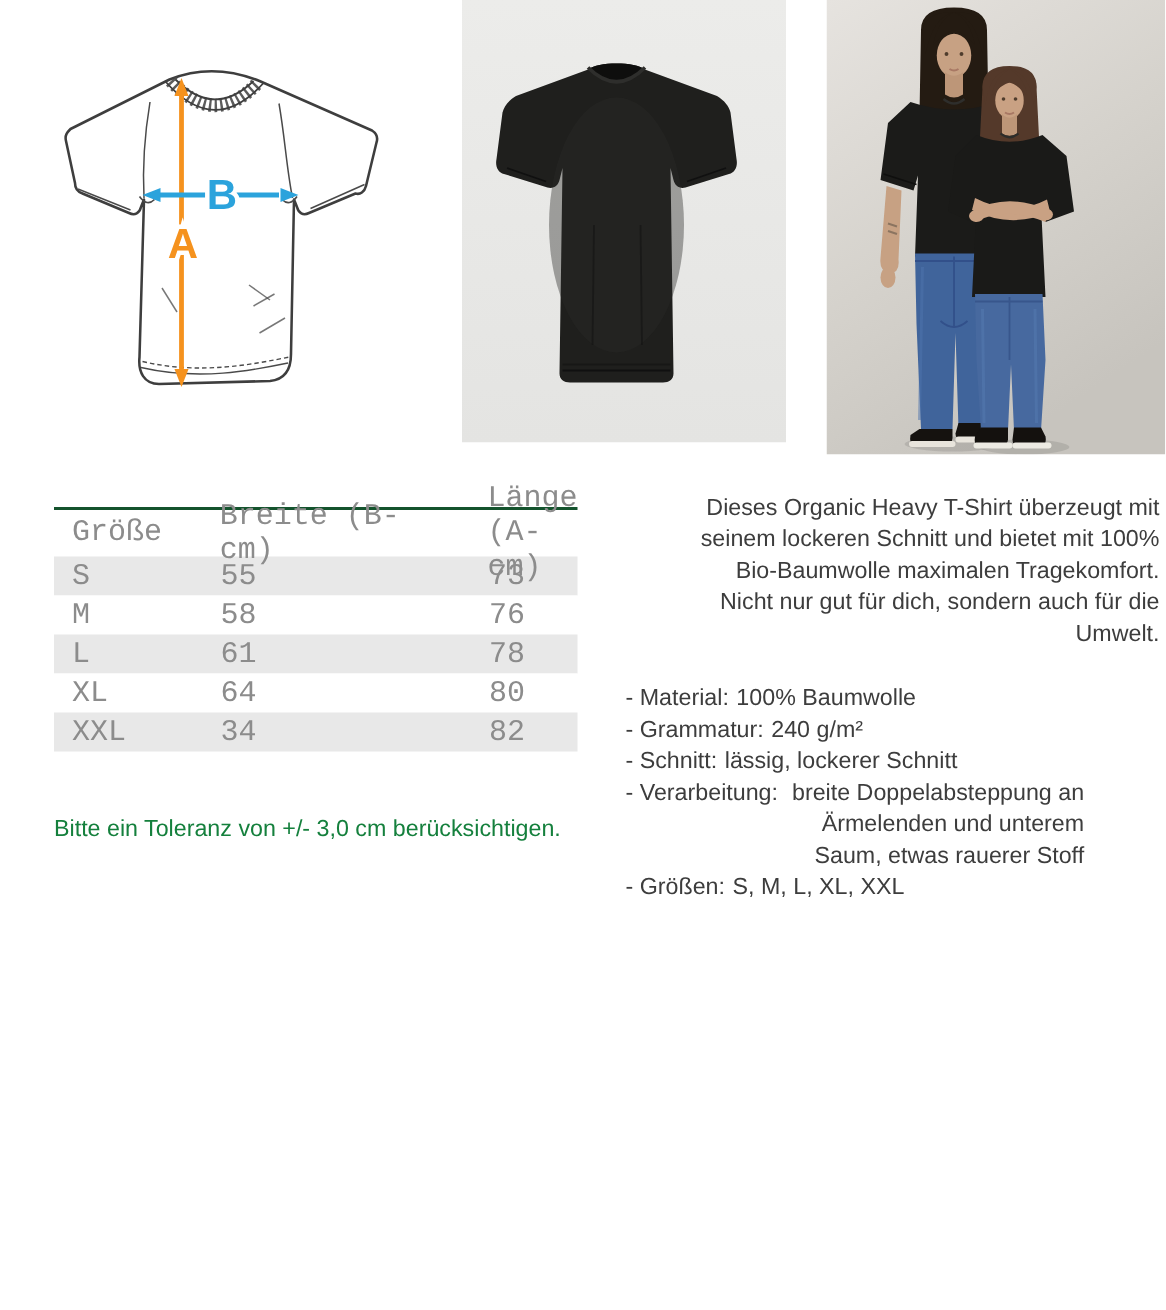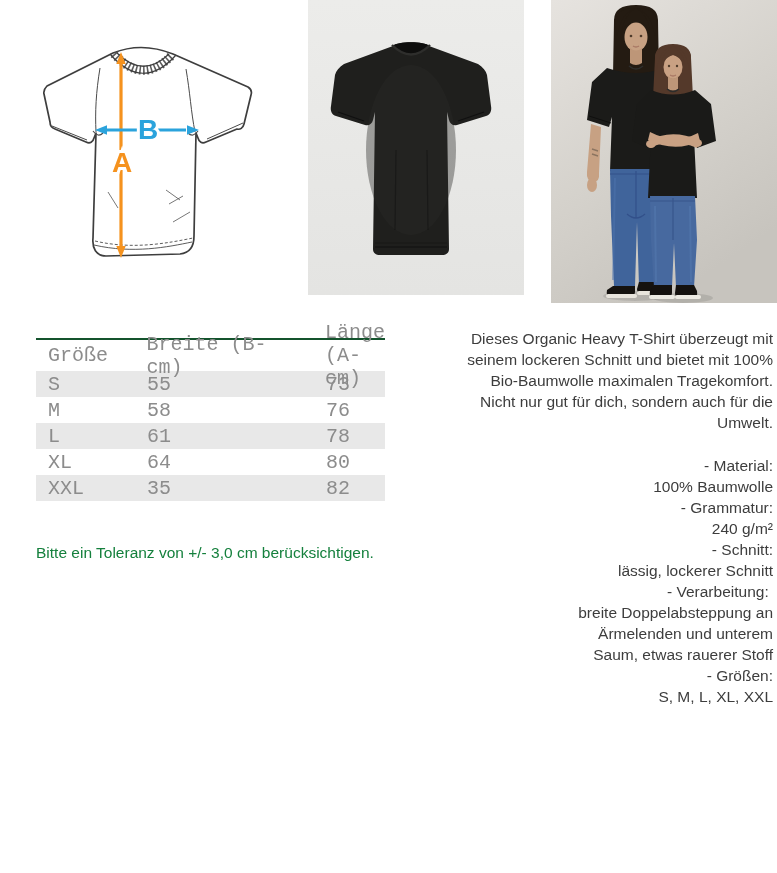--- a/index.html
+++ b/index.html
@@ -26,21 +26,21 @@
 
   
   .tolerance { position:absolute; left:36px; top:528px; width:370px;
                font-size:15.5px; color:#15803d; }
 
   
   .description { position:absolute; left:417px; top:328px; width:356px;
                  font-size:15.5px; line-height:21px; color:#3d3d3d;text-align:right; }
   .description p { margin:0 0 21px 0; white-space:pre-line; }
   .specs { margin-top:22px; }
-  .spec  { display:flex; line-height:21px;flex-direction:column; }
+  .spec  { display:flex; line-height:21px; }
   .spec-label { white-space:pre; }
   .spec-value { white-space:pre-line; margin-left:5px; }
 </style>
 </head>
 <body>
 
 <div class="page">
 
   <figure class="gallery-item sketch-fig">
     <svg viewBox="0 0 220 228">
@@ -206,21 +206,21 @@
       <div class="tc2">61</div>
       <div class="tc3">78</div>
     </div>
     <div class="trow">
       <div class="tc1">XL</div>
       <div class="tc2">64</div>
       <div class="tc3">80</div>
     </div>
     <div class="trow alt">
       <div class="tc1">XXL</div>
-      <div class="tc2">35</div>
+      <div class="tc2">34</div>
       <div class="tc3">82</div>
     </div>
   </div>
 
   <p class="tolerance">Bitte ein Toleranz von +/- 3,0 cm berücksichtigen.</p>
 
   <div class="description">
     <p>Dieses Organic Heavy T-Shirt überzeugt mit
 seinem lockeren Schnitt und bietet mit 100%
 Bio-Baumwolle maximalen Tragekomfort.

